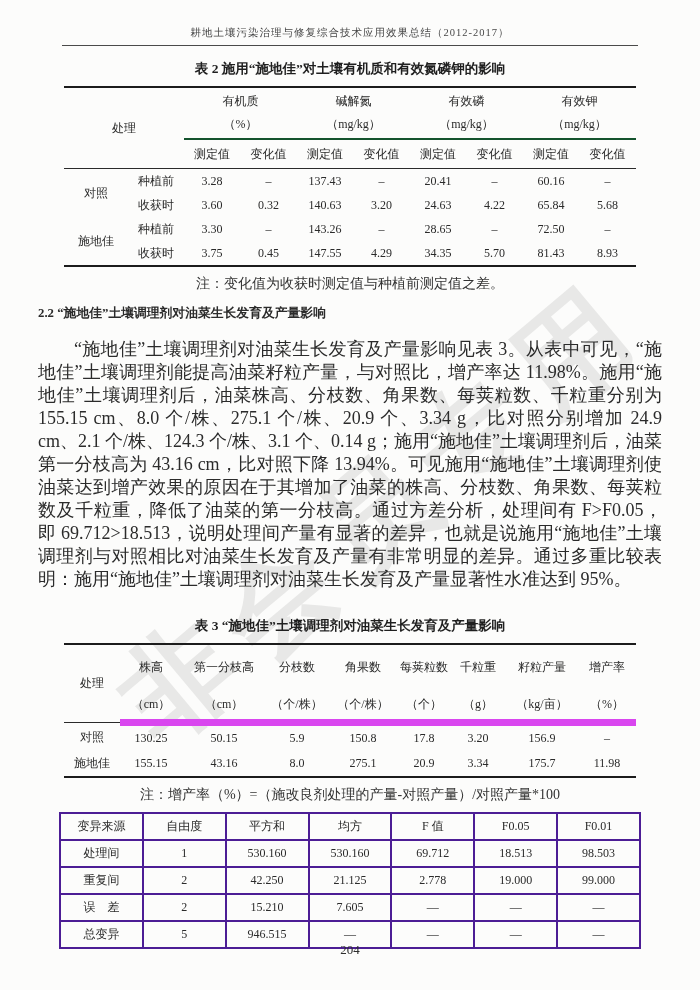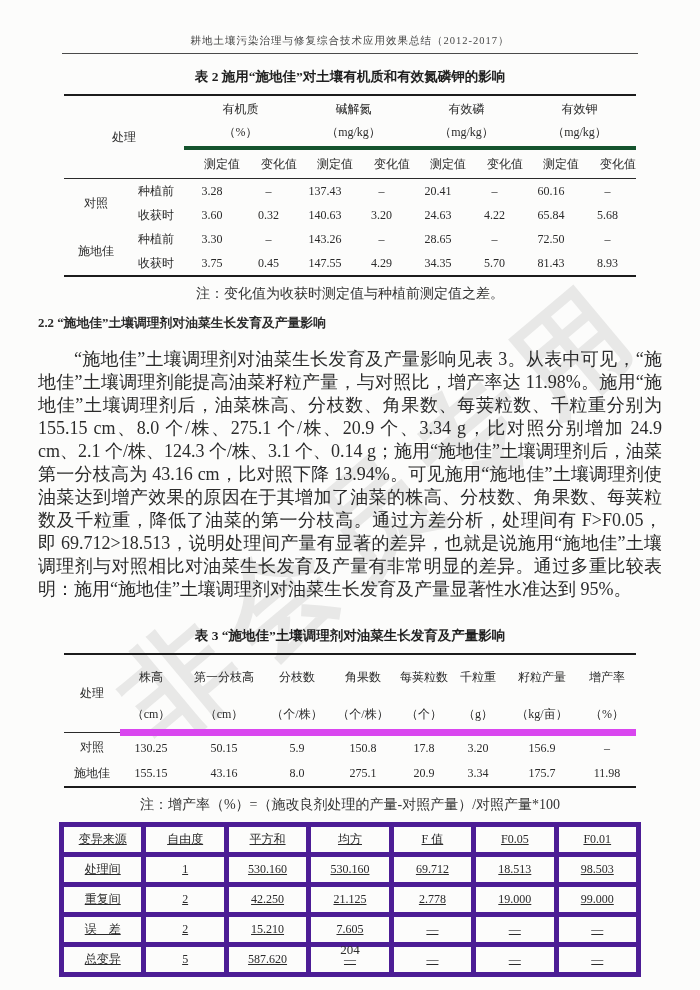--- a/index.html
+++ b/index.html
@@ -5,45 +5,45 @@
   html,body { margin:0; padding:0; background:#e8e8e8; }
   .page {
     position:relative; width:700px; height:990px; margin:0 auto;
     background:#fcfcfb; overflow:hidden;
     font-family:"Liberation Serif","DejaVu Serif",serif;
     color:#2d2d2d;
   }
   .content { position:relative; z-index:2; }
   
   .runhead {
-    margin:0 62px; padding-top:34px; padding-bottom:5px;
+    margin:0 62px; padding-top:26px; padding-bottom:5px;
     text-align:center; font-size:10.5px; letter-spacing:1px; color:#474747;
     border-bottom:1px solid #4a4a4a;
   }
   
   .tbl-title {
     text-align:center; font-weight:bold; font-size:13.5px; color:#1f1f1f;
   }
   .t2-title { margin-top:14px; }
   .t3-title { margin-top:26px; }
   .anova-title { margin-top:20px; }
   
   table.bk {
     margin:8px auto 0; border-collapse:collapse; table-layout:fixed;
     font-size:12px; text-align:center; color:#2a2a2a;
     border-top:2px solid #1c1c1c; border-bottom:2px solid #1c1c1c;
   }
   table.bk td { padding:0; vertical-align:middle; overflow:hidden; }
   .t2 { width:572px; }
   .t2 .gh td { height:50px; }
-  .t2 .grp { border-bottom:4px solid #14532d; }
+  .t2 .grp { border-bottom:2px solid #14532d; }
   .t2 .grp .gname { line-height:23px; }
   .t2 .grp .gunit { line-height:23px; }
   .t2 .treat { border-bottom:1px solid #2a2a2a; }
-  .t2 .sh td { height:28px; border-bottom:1px solid #2a2a2a;text-align:right; }
+  .t2 .sh td { height:28px; border-bottom:1px solid #2a2a2a; }
   .t2 .drow td { height:24px;margin-top:40px; }
   .t3 { width:572px; margin-top:6px; }
   .t3 .h1 td { height:44px; line-height:17px; }
   .t3 .h2 td { height:30px; border-bottom:7px solid #d946ef; }
   .t3 .treat { border-bottom:1px solid #2a2a2a; }
   .t3 .drow td { height:25px; }
   
   .tbl-note { margin-top:8px; text-align:center; font-size:14px; color:#333; }
   
   .sec-head {
@@ -51,21 +51,21 @@
   }
   .body-para {
     margin:6px 38px 0; font-size:18px; line-height:23px;
     text-align:justify; text-indent:2em; color:#2b2b2b;
   }
   
   table.anova {
     width:582px; margin:8px auto 0; border-collapse:collapse; table-layout:fixed;
     font-size:12px; text-align:center; color:#2a2a2a;
   }
-  table.anova td { border:5px solid #4c1d95; height:25px; padding:0;text-decoration:underline; }
+  table.anova td { border:2px solid #4c1d95; height:25px; padding:0; }
   
   .pagenum {
     position:absolute; left:0; right:0; bottom:32px; z-index:2;
     text-align:center; font-size:13px; color:#2d2d2d;
   }
   
   .watermark {
     position:absolute; z-index:1; left:88px; top:660px;
     transform:rotate(-40deg); transform-origin:0 0;
     font-size:112px; letter-spacing:16px; white-space:nowrap;
@@ -281,21 +281,21 @@
           <td>2</td>
           <td>15.210</td>
           <td>7.605</td>
           <td>—</td>
           <td>—</td>
           <td>—</td>
         </tr>
         <tr>
           <td>总变异</td>
           <td>5</td>
-          <td>587.620</td>
+          <td>946.515</td>
           <td>—</td>
           <td>—</td>
           <td>—</td>
           <td>—</td>
         </tr>
       </tbody>
     </table>
 
   </div>
 

